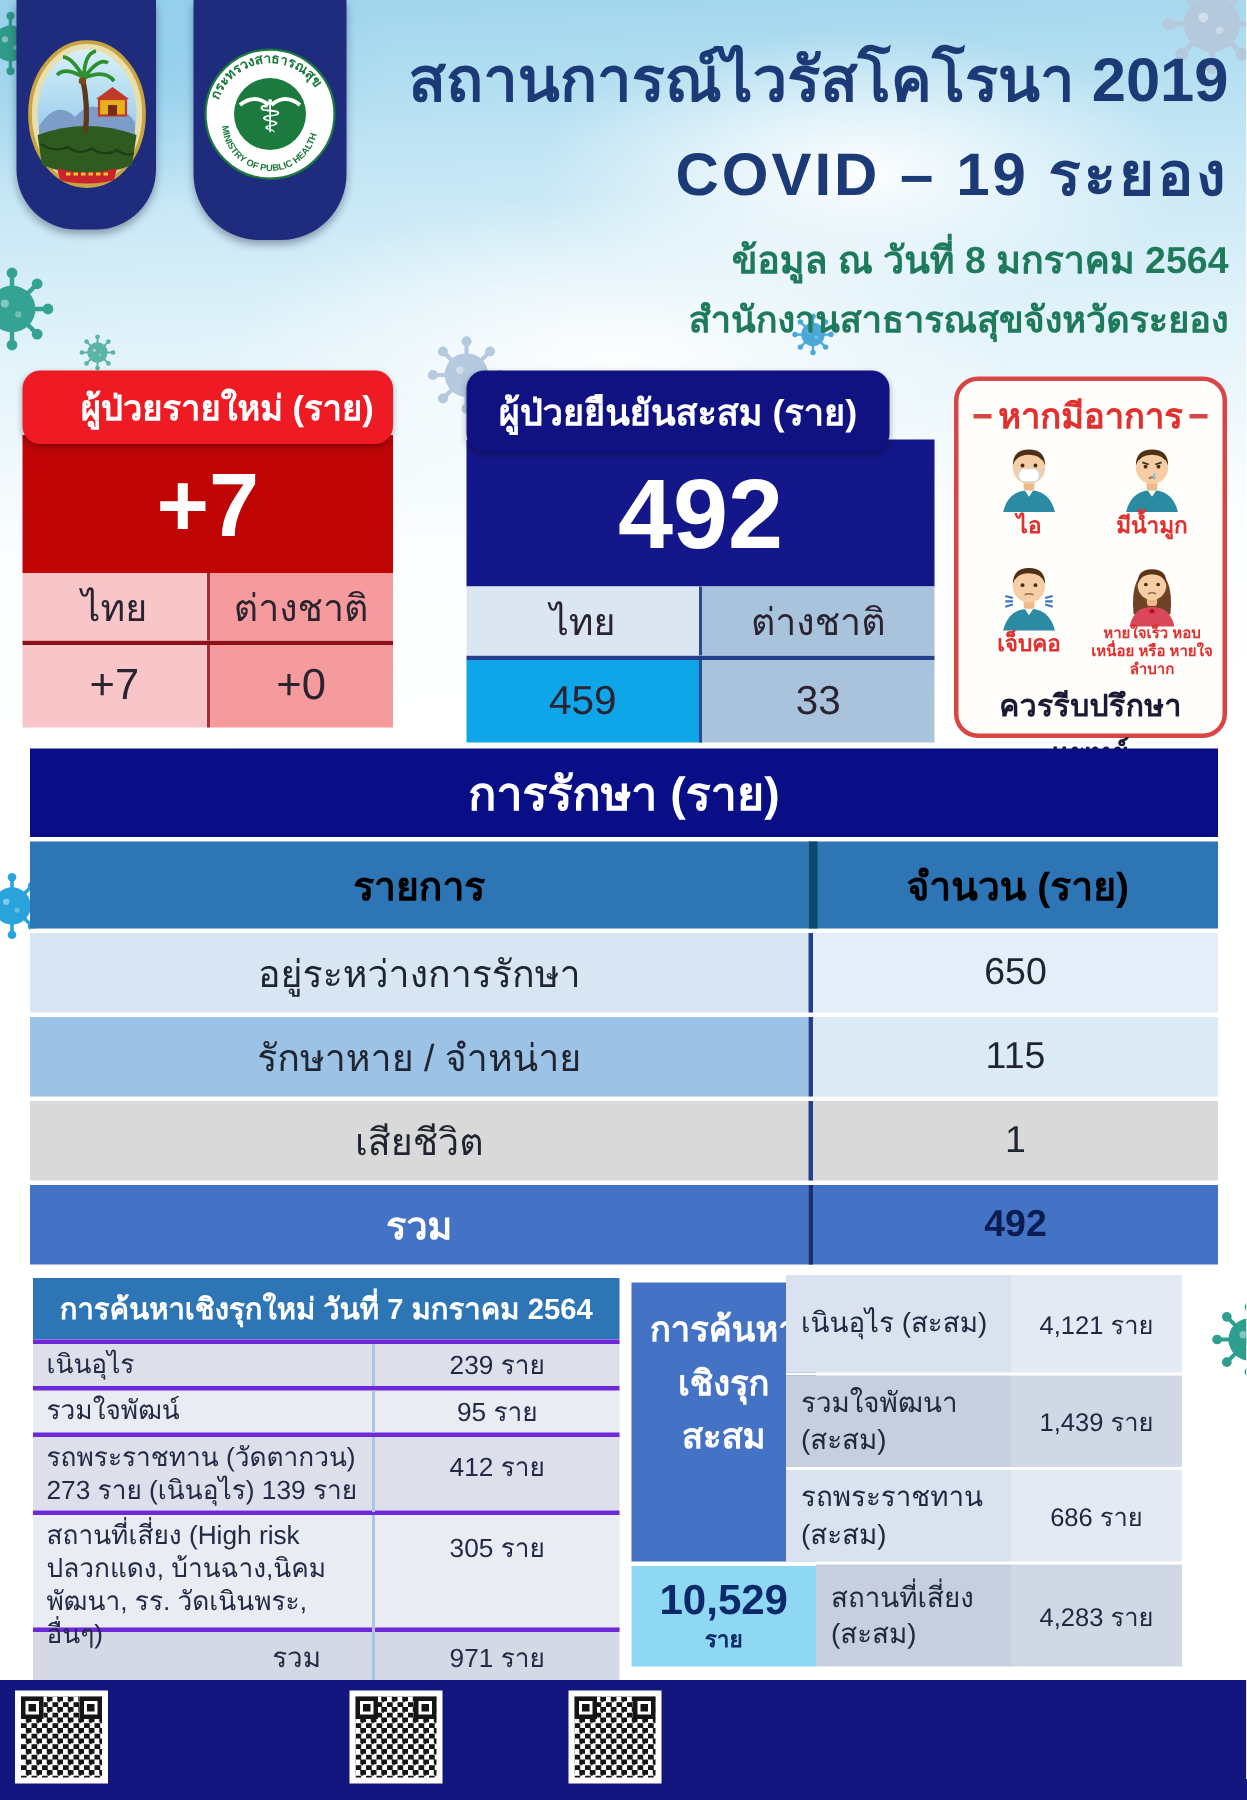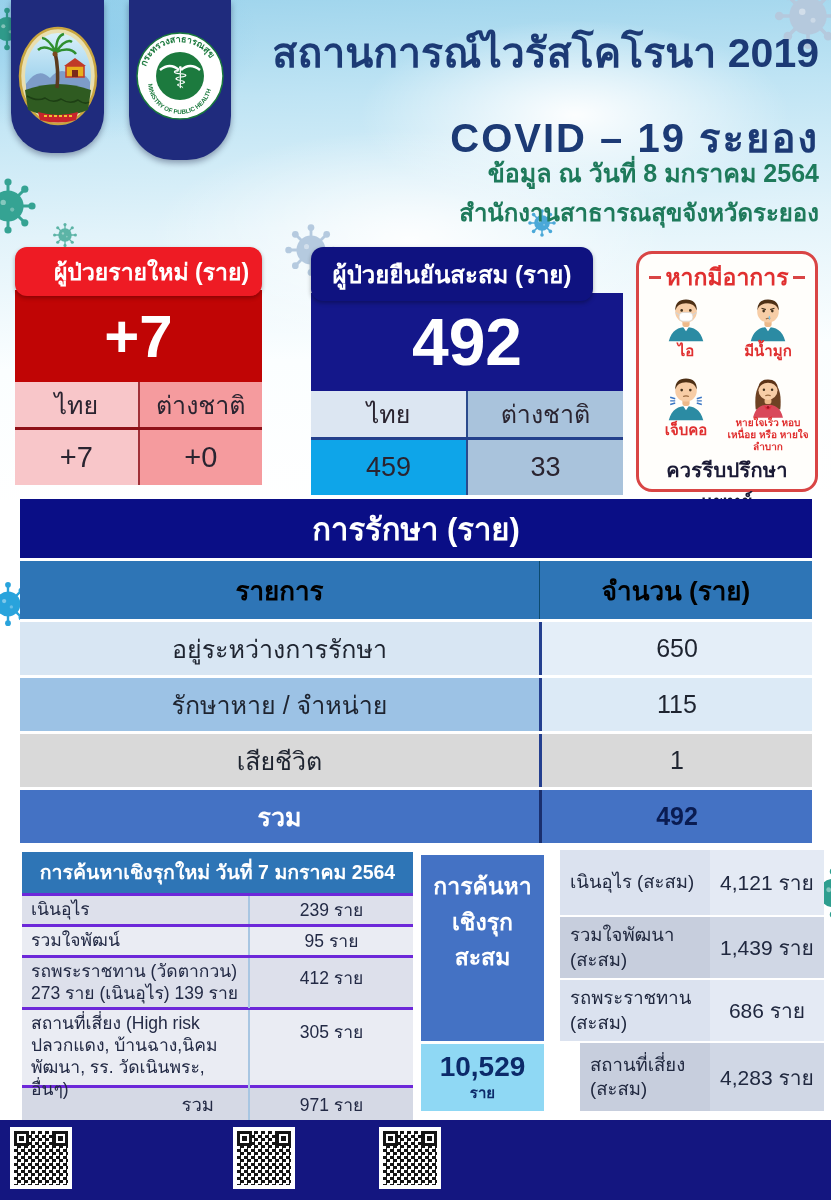--- a/index.html
+++ b/index.html
@@ -22,21 +22,21 @@
 
   
   .banner { position:absolute; top:0; background:#1f2b7d; box-shadow:0 3px 6px rgba(0,0,40,.35);
     display:flex; justify-content:center; }
   .banner.b1 { left:11px; width:93px; height:153px; border-radius:0 0 40px 40px; }
   .banner.b2 { left:129px; width:102px; height:160px; border-radius:0 0 44px 44px; }
 
   
   .hd-text { position:absolute; right:12px; text-align:right; white-space:nowrap; }
   .title1 { top:20px; font-size:41px; font-weight:bold; color:#1c3a75; }
-  .title2 { top:106px; font-size:40px; font-weight:bold; color:#1c3a75; letter-spacing:2px; }
+  .title2 { top:84px; font-size:40px; font-weight:bold; color:#1c3a75; letter-spacing:2px; }
   .dateln { top:153px; font-size:25px; font-weight:bold; color:#1e7a5b; }
   .orgln  { top:193px; font-size:24px; font-weight:bold; color:#1e7a5b; }
 
   
   .card { position:absolute; }
   .pill { border-radius:12px; color:#fff; font-weight:bold; display:flex; align-items:center;
     justify-content:center; position:relative; z-index:2; box-shadow:0 2px 4px rgba(0,0,0,.3); }
   .big  { color:#fff; font-weight:bold; display:flex; align-items:center; justify-content:center; }
   .duo  { display:flex; }
   .duo > div { flex:1; display:flex; align-items:center; justify-content:center; color:#2a2430; }
@@ -77,21 +77,21 @@
     letter-spacing:.3px; }
 
   
   .tt { position:absolute; left:20px; top:499px; width:792px; }
   .tt-title { height:59px; background:#0a0e86; color:#fff; font-weight:bold; font-size:31px;
     display:flex; align-items:center; justify-content:center; }
   .tt-row { display:grid; grid-template-columns:519px 273px; border-top:3px solid #fff; }
   .tt-row > div { display:flex; align-items:center; justify-content:center; height:100%; }
   .tt-colhead { height:61px; color:#000000; font-size:26px; font-weight:bold; }
   .tt-colhead > div { background:#2e75b6; }
-  .tt-colhead > :last-child { border-left:1px solid #0c4a6e; }
+  .tt-colhead > :last-child { border-left:6px solid #0c4a6e; }
   .tt-data { height:56px; font-size:25px; color:#1e2430; }
   .tt-data > :last-child { border-left:3px solid #243f8f; }
   .tt-r1 > :first-child { background:#d8e6f3; } .tt-r1 > :last-child { background:#e4eef8; }
   .tt-r2 > :first-child { background:#9cc2e5; } .tt-r2 > :last-child { background:#dceaf6; }
   .tt-r3 > :first-child { background:#d9d9d9; } .tt-r3 > :last-child { background:#d9d9d9; }
   .tt-r4 > :first-child { background:#4472c4; color:#fff; font-weight:bold; }
   .tt-r4 > :last-child  { background:#4472c4; color:#0a1c52; font-weight:bold; border-left-color:#1a2f6e; }
 
   
   .bl { position:absolute; left:22px; top:852px; width:391px; }
@@ -112,25 +112,25 @@
   
   .mid-box { position:absolute; left:421px; top:855px; width:123px; height:186px; background:#4472c4;
     color:#fff; font-weight:bold; font-size:23px; display:flex; flex-direction:column; align-items:center;
     justify-content:flex-start; padding-top:14px; line-height:1.55; }
   .mid-total { position:absolute; left:421px; top:1044px; width:123px; height:67px; background:#8fd8f4;
     display:flex; flex-direction:column; align-items:center; justify-content:center; color:#0c2a6a; }
   .mid-total .num { font-size:28px; font-weight:bold; }
   .mid-total .unit { font-size:15px; font-weight:bold; margin-top:-2px; }
 
   
-  .br { position:absolute; left:560px; top:848px; width:264px; }
+  .br { position:absolute; left:524px; top:848px; width:264px; }
   .br-row { display:grid; grid-template-columns:150px 114px; border-top:2px solid #fff; }
   .br-row .lab { padding:6px 2px 6px 10px; font-size:18.5px; color:#20283f; line-height:1.3;
     display:flex; align-items:center; }
-  .br-row .val { display:flex; align-items:center; justify-content:center; font-size:21px; color:#20283f; }
+  .br-row .val { display:flex; align-items:center; justify-content:center; font-size:17px; color:#20283f; }
   .br-r1 { height:67px; } .br-r1 .lab { background:#dbe2ef; } .br-r1 .val { background:#e4eaf4; }
   .br-r2 { height:63px; } .br-r2 .lab { background:#c7cedd; } .br-r2 .val { background:#d0d7e5; }
   .br-r3 { height:63px; } .br-r3 .lab { background:#dbe2ef; } .br-r3 .val { background:#e4eaf4; }
   .br-r4 { height:70px; } .br-r4 .lab { background:#c7cedd;margin-left:20px; } .br-r4 .val { background:#d0d7e5; }
 
   
   .footer { position:absolute; left:0; top:1120px; width:831px; height:80px; background:#141680; }
   .fitem { position:absolute; }
   .qr { width:62px; height:62px; background:#fff; padding:4px; }
   .qr .pat { width:100%; height:100%; position:relative;

